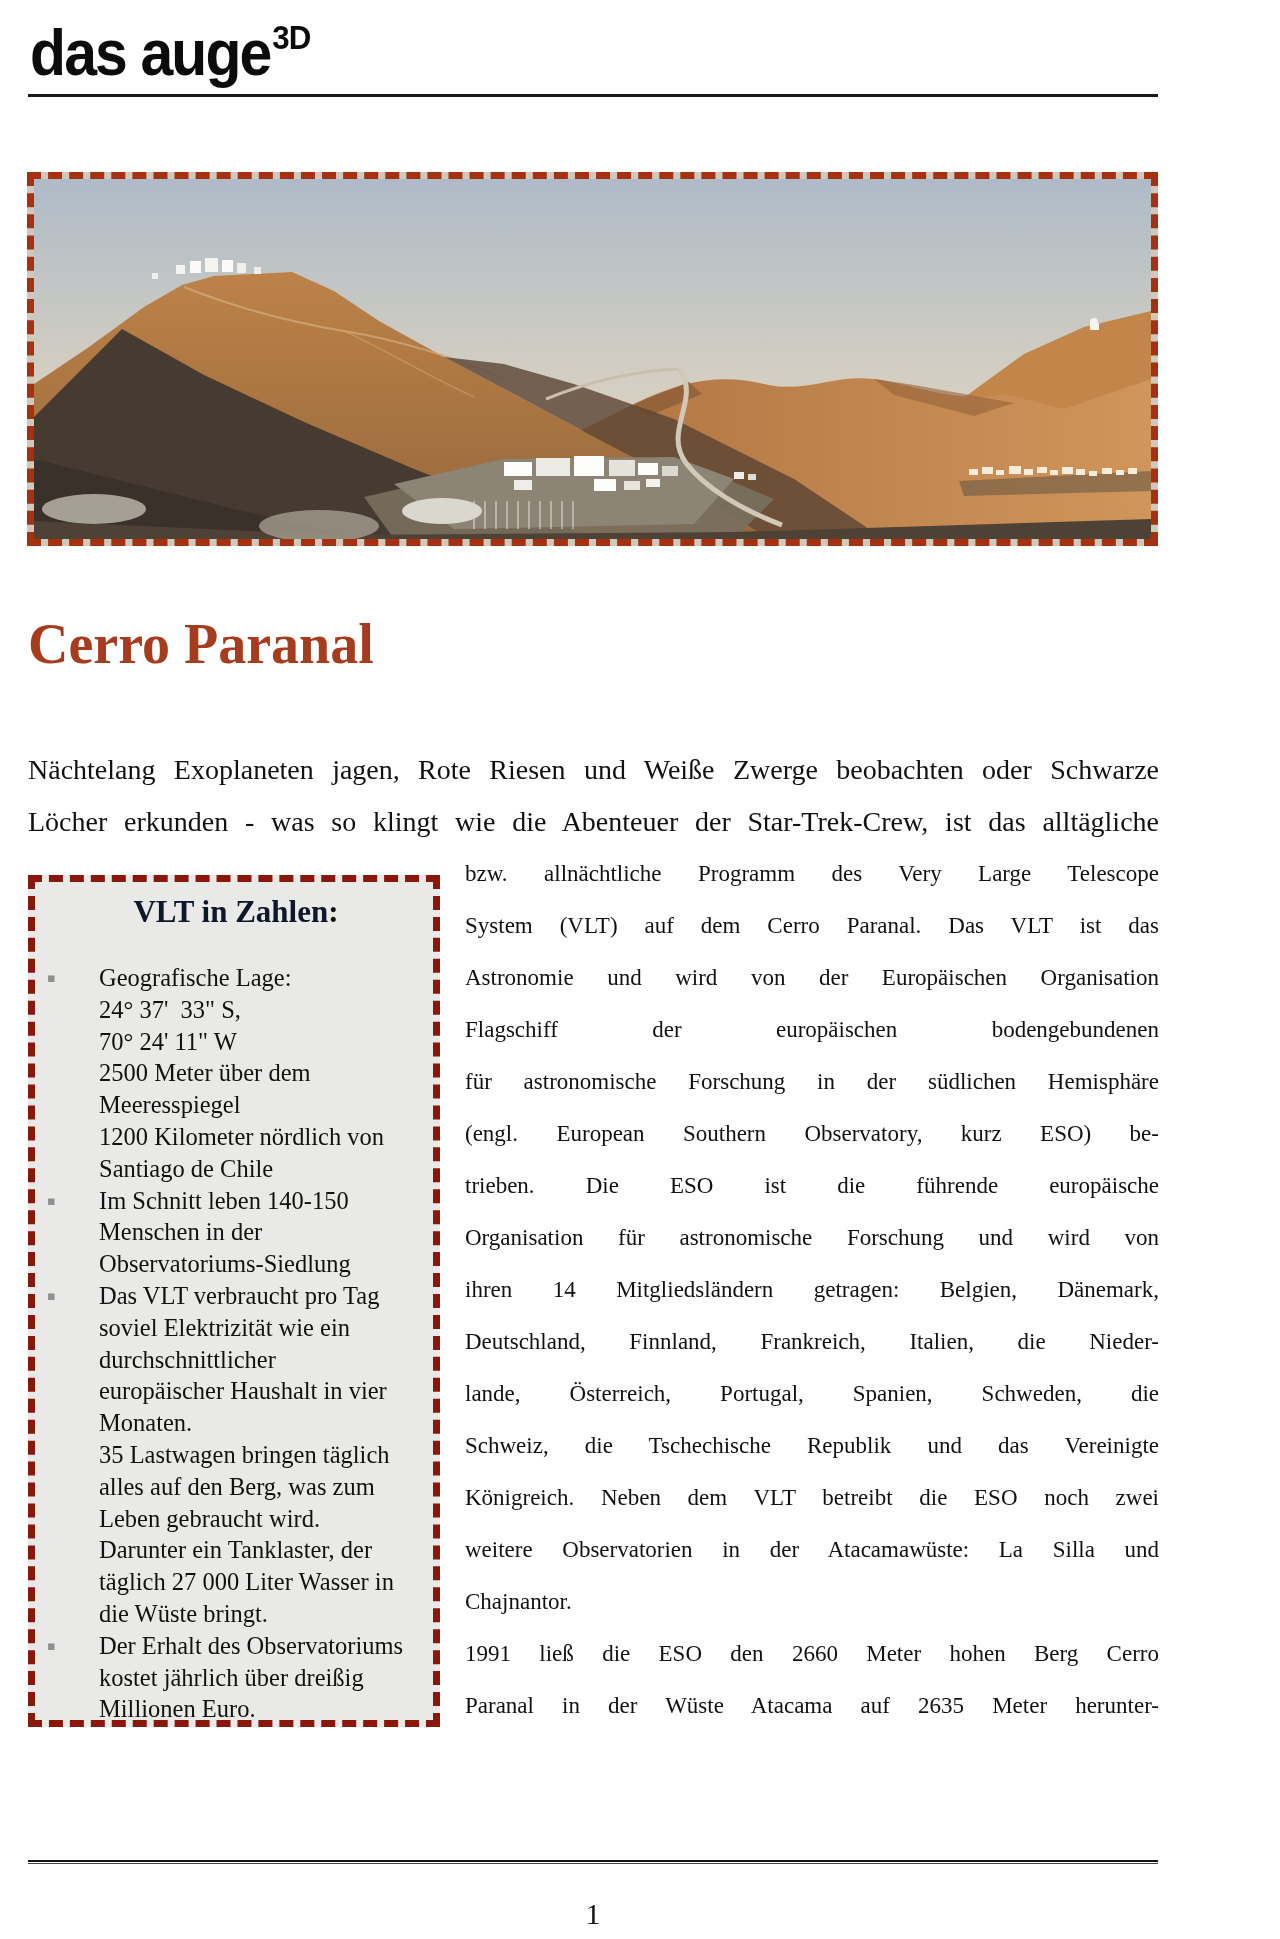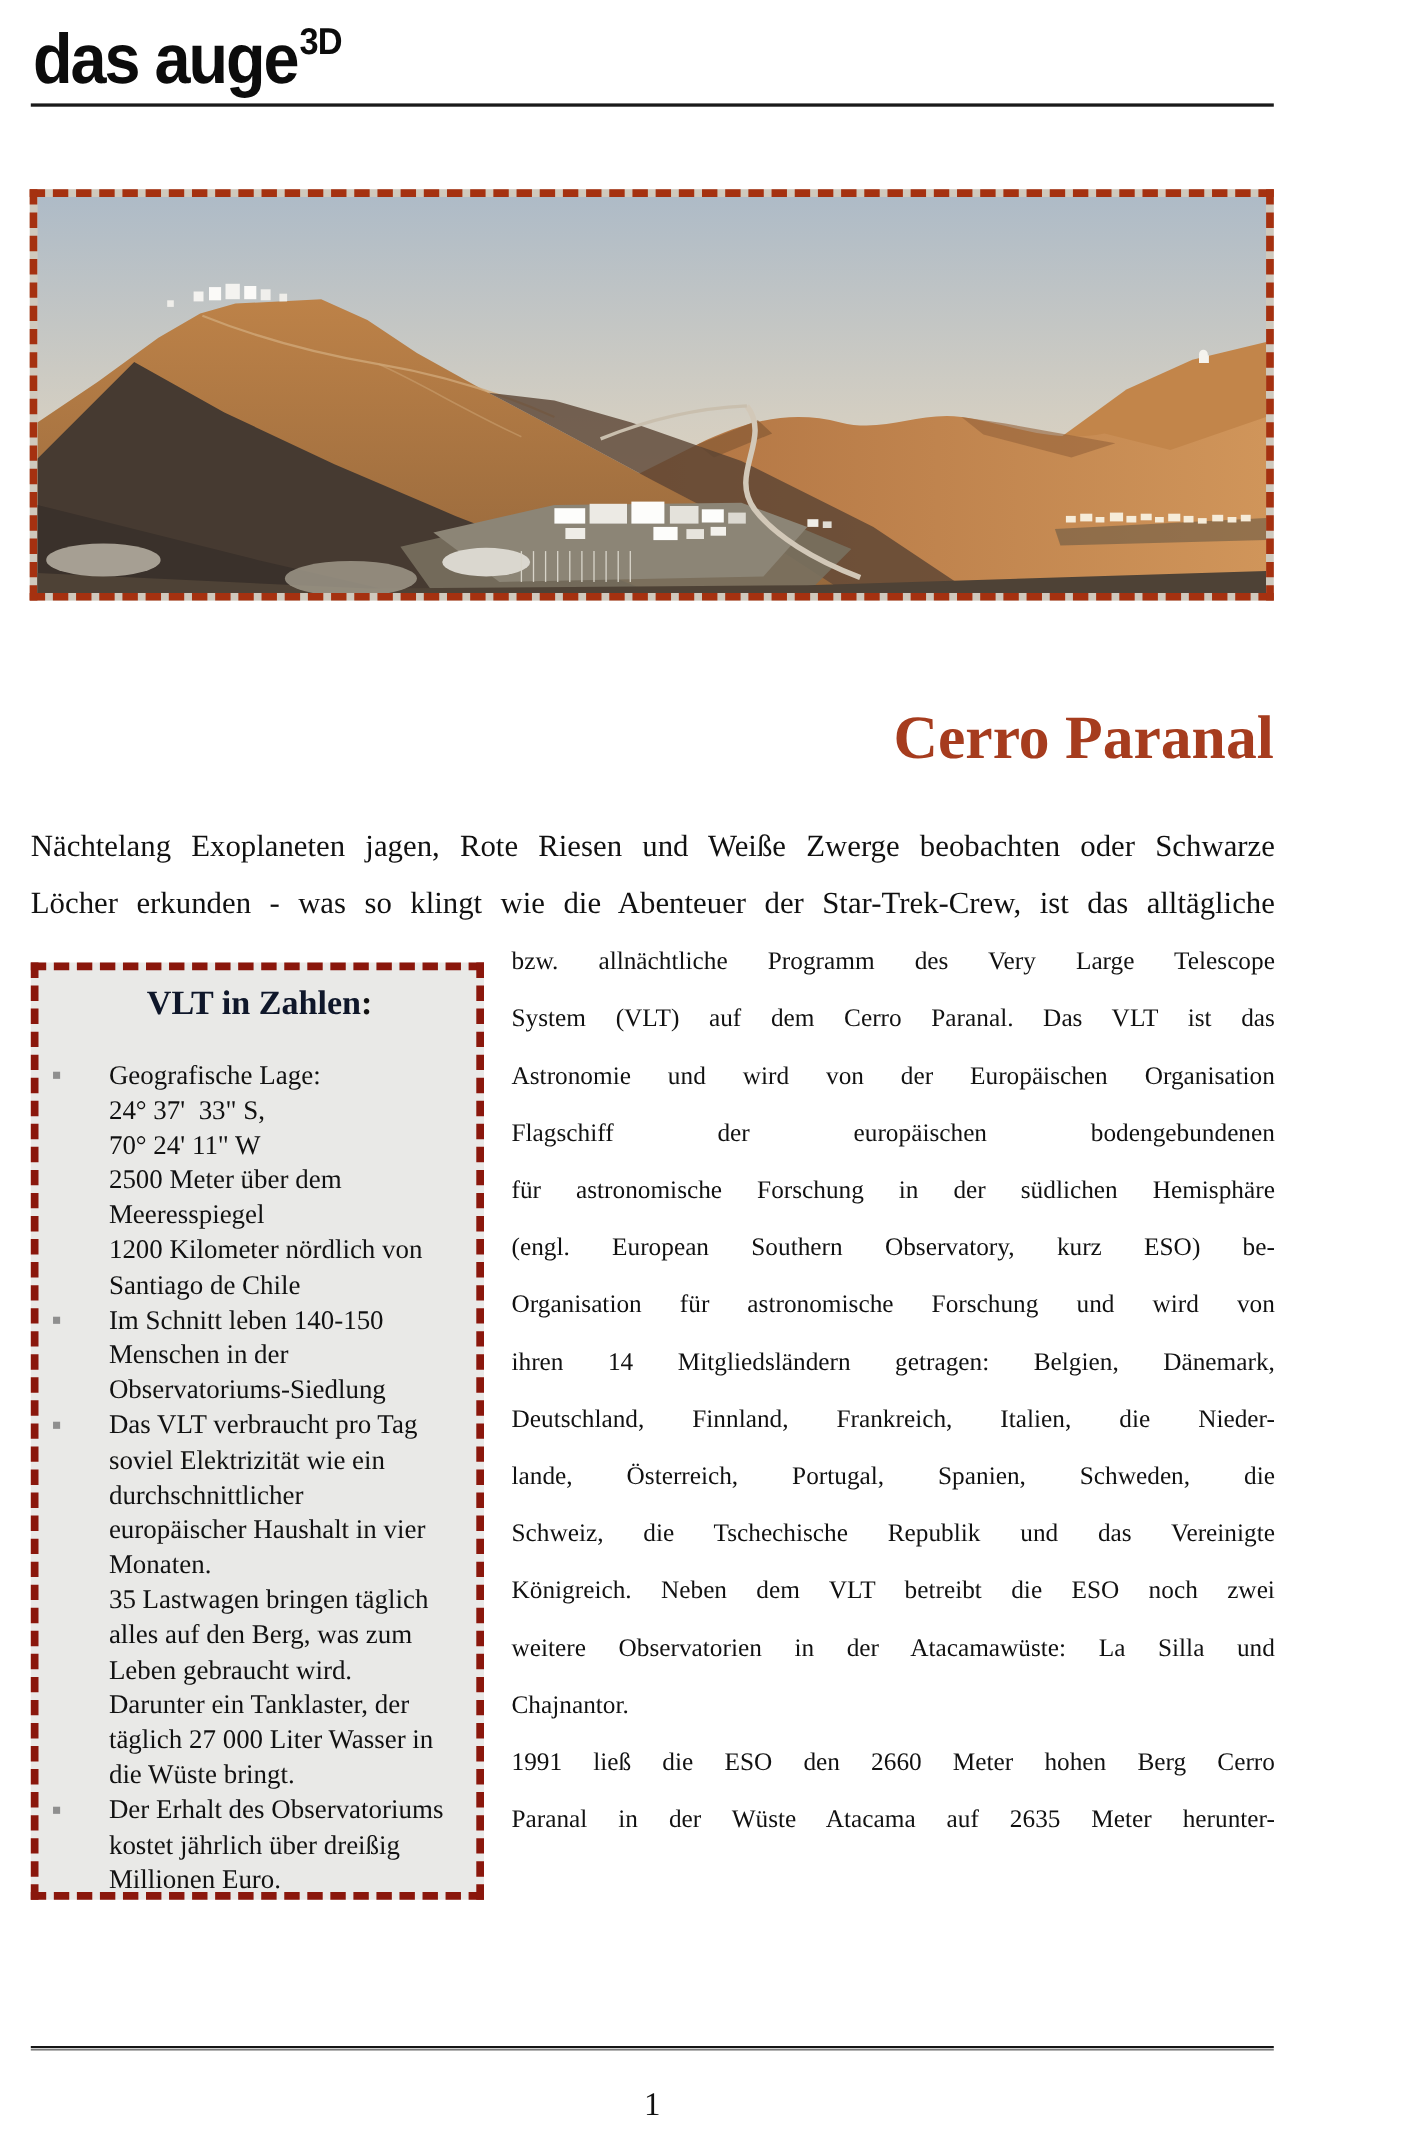--- a/index.html
+++ b/index.html
@@ -30,22 +30,22 @@
   
   #photo {
     position:absolute; left:27px; top:172px; width:1131px; height:374px;
     box-sizing:border-box;
     border:7px dashed #a53110;
     background:#cfc9bd;
   }
   #photo svg { display:block; width:100%; height:100%; }
   
   #title {
-    position:absolute; left:28px; top:641px; width:1130px;
-    text-align:right;
+    position:absolute; left:28px; top:614px; width:1130px;
+    text-align:left;
     font-size:56px; font-weight:700; color:#a63c1e;
     line-height:1.1;
   }
   
   .jlines div {
     text-align:justify;
     text-align-last:justify;
   }
   .jlines.endpara div:last-child { text-align-last:left; }
   #intro {
@@ -213,20 +213,21 @@
   </div>
 
 <div id="column">
   <div class="jlines endpara">
       <div>bzw. allnächtliche Programm des Very Large Telescope</div>
       <div>System (VLT) auf dem Cerro Paranal. Das VLT ist das</div>
       <div>Astronomie und wird von der Europäischen Organisation</div>
       <div>Flagschiff der europäischen bodengebundenen</div>
       <div>für astronomische Forschung in der südlichen Hemisphäre</div>
       <div>(engl. European Southern Observatory, kurz ESO) be-</div>
+      <div>trieben. Die ESO ist die führende europäische</div>
       <div>Organisation für astronomische Forschung und wird von</div>
       <div>ihren 14 Mitgliedsländern getragen: Belgien, Dänemark,</div>
       <div>Deutschland, Finnland, Frankreich, Italien, die Nieder-</div>
       <div>lande, Österreich, Portugal, Spanien, Schweden, die</div>
       <div>Schweiz, die Tschechische Republik und das Vereinigte</div>
       <div>Königreich. Neben dem VLT betreibt die ESO noch zwei</div>
       <div>weitere Observatorien in der Atacamawüste: La Silla und</div>
       <div>Chajnantor.</div>
     </div>
   <div class="jlines">

